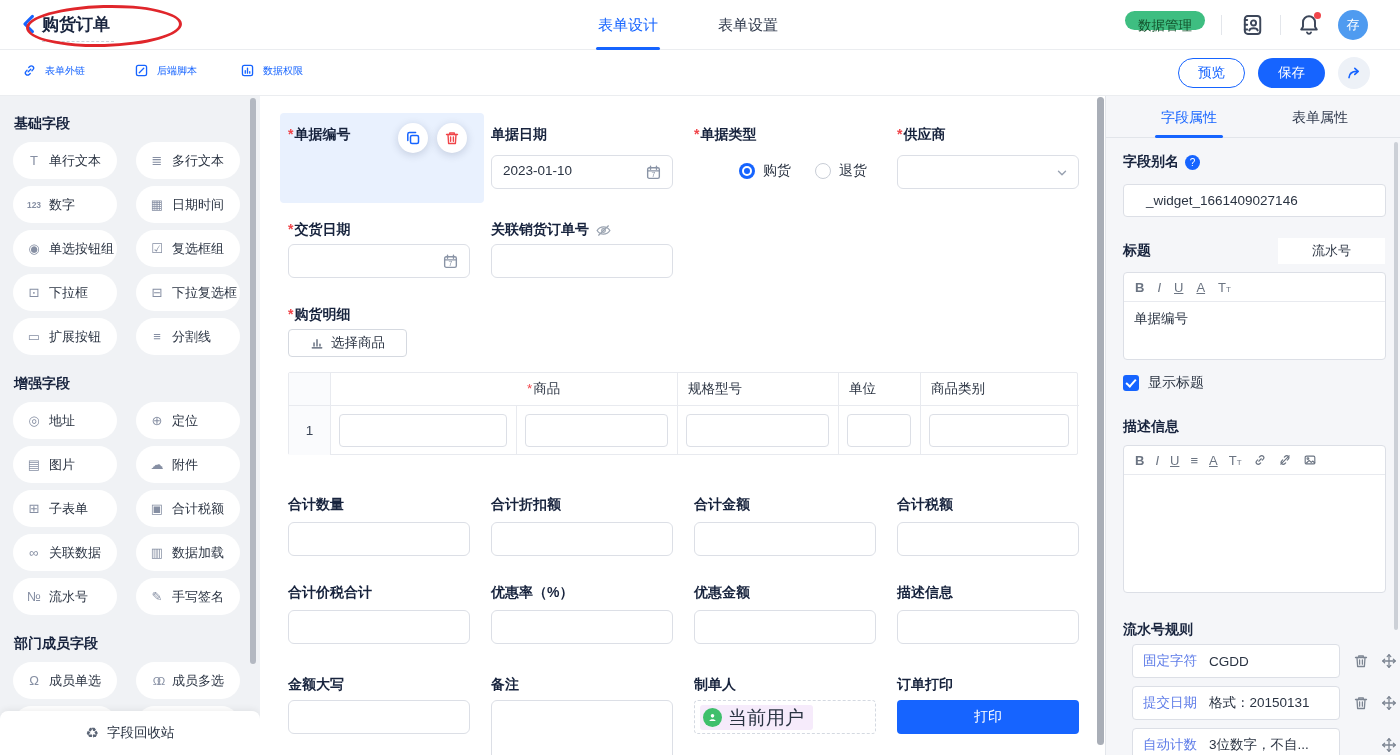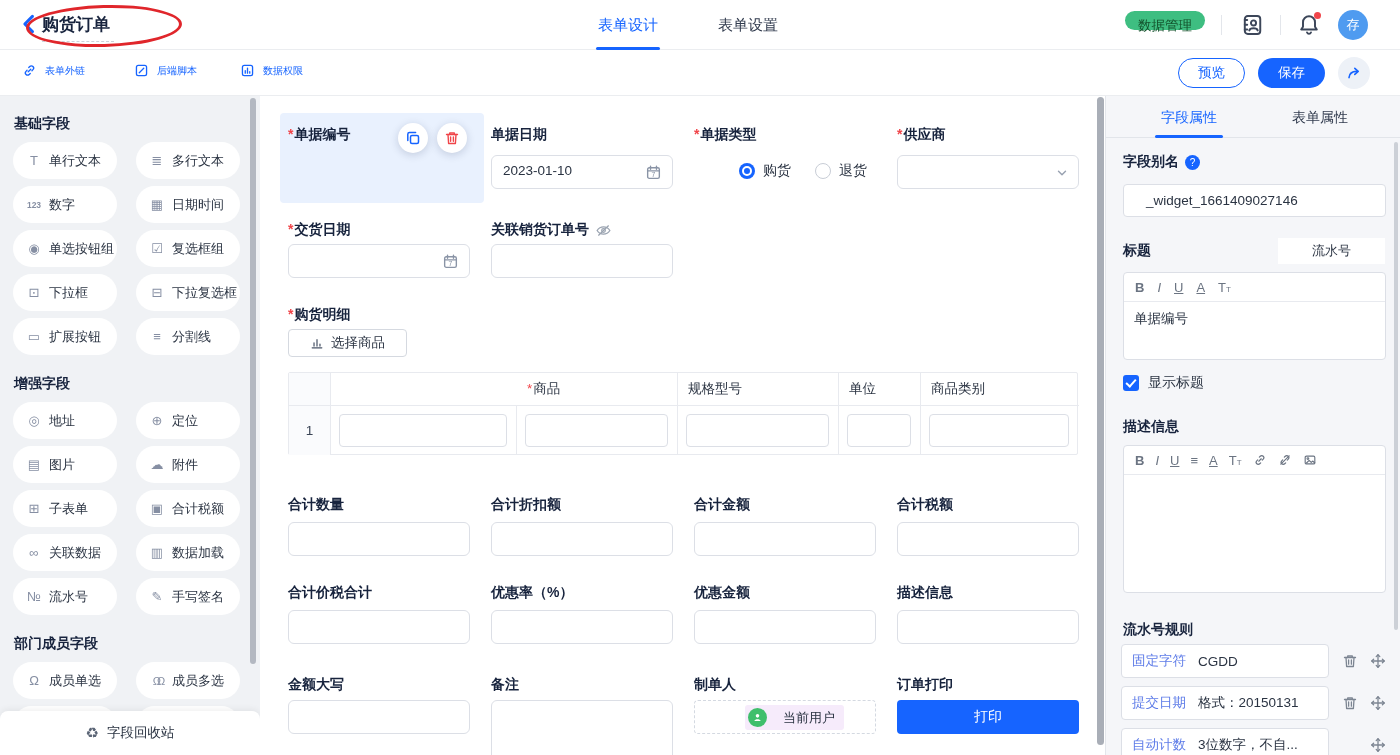--- a/index.html
+++ b/index.html
@@ -59,21 +59,21 @@
   .rdot.off { background:#fff; border:1px solid #c8cdd6; }
   .chev { position:absolute; right:10px; top:11px; width:12px; height:12px; color:#99a2b1; }
   .btn-select-goods { position:absolute; left:28px; top:233px; width:119px; height:28px; border:1px solid #d5d9e0; border-radius:4px; background:#fff; display:flex; align-items:center; justify-content:center; gap:7px; font-size:13.5px; color:#2a3342; cursor:pointer; }
   .btn-select-goods svg { width:14px; height:14px; color:#4a5568; }
   #dtable { position:absolute; left:28px; top:276px; width:790px; height:83px; border:1px solid #e8eaef; border-radius:2px; }
   .th { position:absolute; top:0; height:32px; border-right:1px solid #e8eaef; font-size:13.5px; color:#2a3342; line-height:32px; padding-left:10px; }
   .tr { position:absolute; top:32px; height:50px; border-right:1px solid #e8eaef; border-top:1px solid #e8eaef; }
   .cell-inp { position:absolute; left:8px; top:8px; height:33px; background:#fff; border:1px solid #dcdfe6; border-radius:4px; }
   .rownum { text-align:center; font-size:13.5px; color:#3a4455; line-height:50px; background:#fafbfd; }
   .creator-box { position:absolute; left:434px; top:604px; width:182px; height:34px; border:1px dashed #d4d9e1; border-radius:4px; }
-  .user-tag { position:absolute; left:5px; top:4px; height:25px; background:#f6ebfb; border-radius:3px; display:flex; align-items:center; gap:16px; padding:0 9px 0 3px; font-size:13px; color:#2a3342; cursor:pointer;margin-left:45px; }
+  .user-tag { position:absolute; left:5px; top:4px; height:25px; background:#f6ebfb; border-radius:3px; display:flex; align-items:center; gap:6px; padding:0 9px 0 3px; font-size:19px; color:#2a3342; cursor:pointer; }
   .user-tag .uava { width:19px; height:19px; border-radius:50%; background:#3fbf6c; display:flex; align-items:center; justify-content:center; }
   .user-tag svg { width:11px; height:11px; }
   .btn-print { position:absolute; left:637px; top:604px; width:182px; height:34px; background:#1664ff; border:none; border-radius:4px; color:#fff; font-size:14px; cursor:pointer; }
   .cv-scroll { position:absolute; right:1px; top:1px; width:7px; height:648px; background:#a9aeb7; border-radius:4px; cursor:pointer; }
 
   
   #panel { position:absolute; left:1105px; top:96px; width:295px; height:659px; background:#f5f6f9; border-left:1px solid #e3e6eb; overflow:hidden; }
   .p-tabs { position:absolute; left:0; top:0; width:295px; height:42px; border-bottom:1px solid #e2e5ea; }
   .p-tab { position:absolute; top:0; height:42px; line-height:42px; font-size:14px; color:#303a4d; cursor:pointer; }
   .p-tab.active { color:#1664ff; }
@@ -85,21 +85,21 @@
   .editor { position:absolute; left:17px; width:263px; background:#fff; border:1px solid #dcdfe6; border-radius:4px; }
   .ed-bar { height:29px; border-bottom:1px solid #e8eaef; display:flex; align-items:center; gap:13px; padding-left:11px; color:#6b7482; }
   .ed-bar .t { font-size:13px; cursor:pointer; line-height:1; }
   .ed-bar .t.u { text-decoration:underline; }
   .ed-bar .t.i { font-style:italic; }
   .ed-bar svg { width:14px; height:14px; cursor:pointer; }
   .ed-body { font-size:13.5px; color:#2a3342; padding:8px 10px; }
   .chk-row { position:absolute; left:17px; display:flex; align-items:center; gap:9px; font-size:14px; color:#2a3342; cursor:pointer; }
   .chk { position:relative; width:16px; height:16px; background:#1664ff; border-radius:3px; }
   .chk::after { content:""; position:absolute; left:5px; top:2px; width:4px; height:8px; border:solid #fff; border-width:0 2px 2px 0; transform:rotate(42deg); }
-  .rule-row { position:absolute; left:15px; width:263px; height:28px; }
+  .rule-row { position:absolute; left:26px; width:263px; height:28px; }
   .rule-box { position:absolute; left:0; top:0; width:208px; height:34px; background:#fff; border:1px solid #dcdfe6; border-radius:4px; display:flex; align-items:center; gap:12px; padding-left:10px; font-size:13.5px; cursor:pointer; overflow:hidden; white-space:nowrap; }
   .rule-type { color:#5e7ce8; flex:none; }
   .rule-val { color:#2a3342; }
   .rule-ic { position:absolute; top:9px; width:16px; height:16px; color:#7c8592; cursor:pointer; }
   .p-scroll { position:absolute; right:2px; top:46px; width:4px; height:488px; background:#ccd0d7; border-radius:2px; cursor:pointer; }
   svg { display:block; }
 </style>
 </head>
 <body>
 

